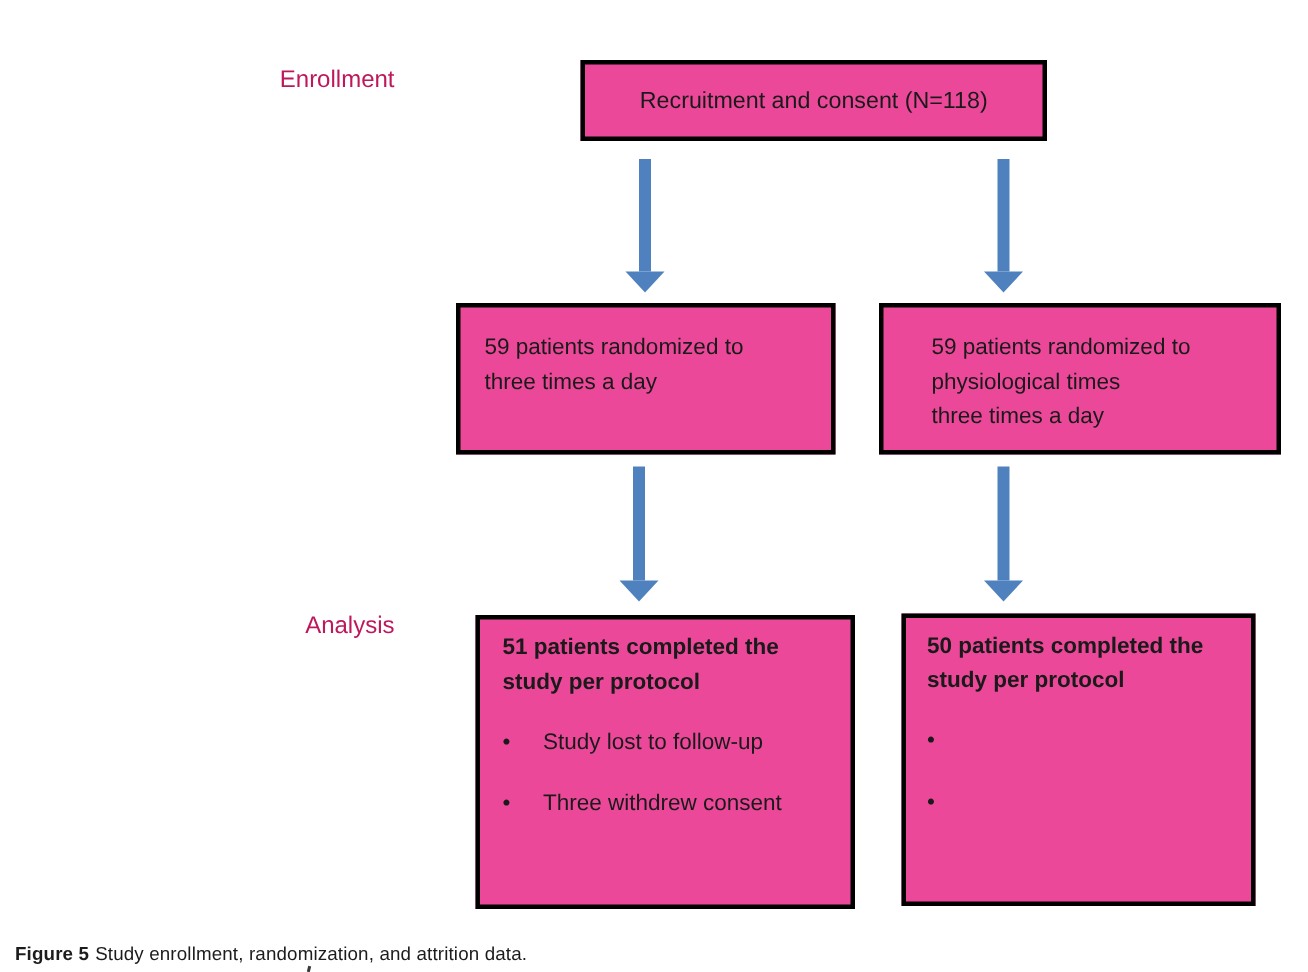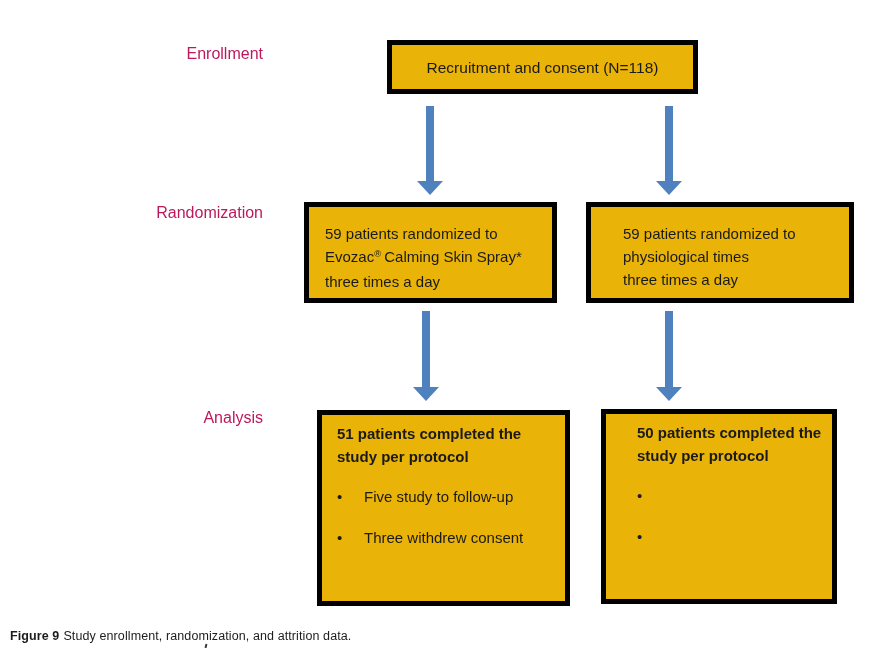--- a/index.html
+++ b/index.html
@@ -21,22 +21,22 @@
     text-align: right;
     font-size: 16px;
     color: #be185d;
   }
   #label-enrollment    { left: 123px; top: 45px; }
   #label-randomization { left: 123px; top: 204px; }
   #label-analysis      { left: 123px; top: 409px; }
 
   .flow-box {
     position: absolute;
-    border: 5px solid #000000;
-    background: #eab308;
+    border: 3px solid #000000;
+    background: #ec4899;
     font-size: 15px;
     line-height: 23px;
     color: #1a1a1a;
   }
   #box-recruitment {
     left: 387px; top: 40px; width: 311px; height: 54px;
     display: flex; align-items: center; justify-content: center;
     font-size: 15.5px;
   }
   #box-rand-left {
@@ -46,21 +46,21 @@
   #box-rand-right {
     left: 586px; top: 202px; width: 268px; height: 101px;
     padding: 15px 4px 0 32px;
   }
   #box-analysis-left {
     left: 317px; top: 410px; width: 253px; height: 196px;
     padding: 7px 6px 0 15px;
   }
   #box-analysis-right {
     left: 601px; top: 409px; width: 236px; height: 195px;
-    padding: 7px 6px 0 31px;
+    padding: 7px 6px 0 14px;
   }
   .flow-box p { margin: 0 0 17px 0; font-weight: bold; }
   .reg-mark {
     font-size: 9.5px;
     position: relative;
     top: -5px;
     margin-right: 3px;
   }
   .bullet-row {
     display: flex;
@@ -103,41 +103,37 @@
     background: #3a3a3a;
     transform: rotate(14deg);
   }
 </style>
 </head>
 <body>
 
 <div class="canvas">
 
   <div class="stage-label" id="label-enrollment">Enrollment</div>
-  <div class="stage-label" id="label-randomization">Randomization</div>
   <div class="stage-label" id="label-analysis">Analysis</div>
 
   <div class="flow-box" id="box-recruitment">
     <span>Recruitment and consent (N=118)</span>
   </div>
 
   <div class="flow-arrow" id="arrow-1-left">
     <div class="shaft"></div>
     <div class="head"></div>
   </div>
   <div class="flow-arrow" id="arrow-1-right">
     <div class="shaft"></div>
     <div class="head"></div>
   </div>
 
   <div class="flow-box" id="box-rand-left">
     <div>59 patients randomized to</div>
-    <div>
-      <span>Evozac</span><span class="reg-mark">®</span><span>Calming Skin Spray*</span>
-    </div>
     <div>three times a day</div>
   </div>
 
   <div class="flow-box" id="box-rand-right">
     <div>59 patients randomized to</div>
     <div>physiological times</div>
     <div>three times a day</div>
   </div>
 
   <div class="flow-arrow" id="arrow-2-left">
@@ -146,37 +142,37 @@
   </div>
   <div class="flow-arrow" id="arrow-2-right">
     <div class="shaft"></div>
     <div class="head"></div>
   </div>
 
   <div class="flow-box" id="box-analysis-left">
     <p>51 patients completed the study per protocol</p>
     <div class="bullet-row">
       <span class="bullet-glyph">•</span>
-      <span>Five study to follow-up</span>
+      <span>Study lost to follow-up</span>
     </div>
     <div class="bullet-row">
       <span class="bullet-glyph">•</span>
       <span>Three withdrew consent</span>
     </div>
   </div>
 
   <div class="flow-box" id="box-analysis-right">
     <p>50 patients completed the study per protocol</p>
     <div class="bullet-row">
       <span class="bullet-glyph tight">•</span>
     </div>
     <div class="bullet-row">
       <span class="bullet-glyph tight">•</span>
     </div>
   </div>
 
   <div class="figure-caption">
-    <span class="cap-label">Figure 9</span><span>Study enrollment, randomization, and attrition data.</span>
+    <span class="cap-label">Figure 5</span><span>Study enrollment, randomization, and attrition data.</span>
   </div>
 
   <div class="stray-mark"></div>
 
 </div>
 
 </body></html>

